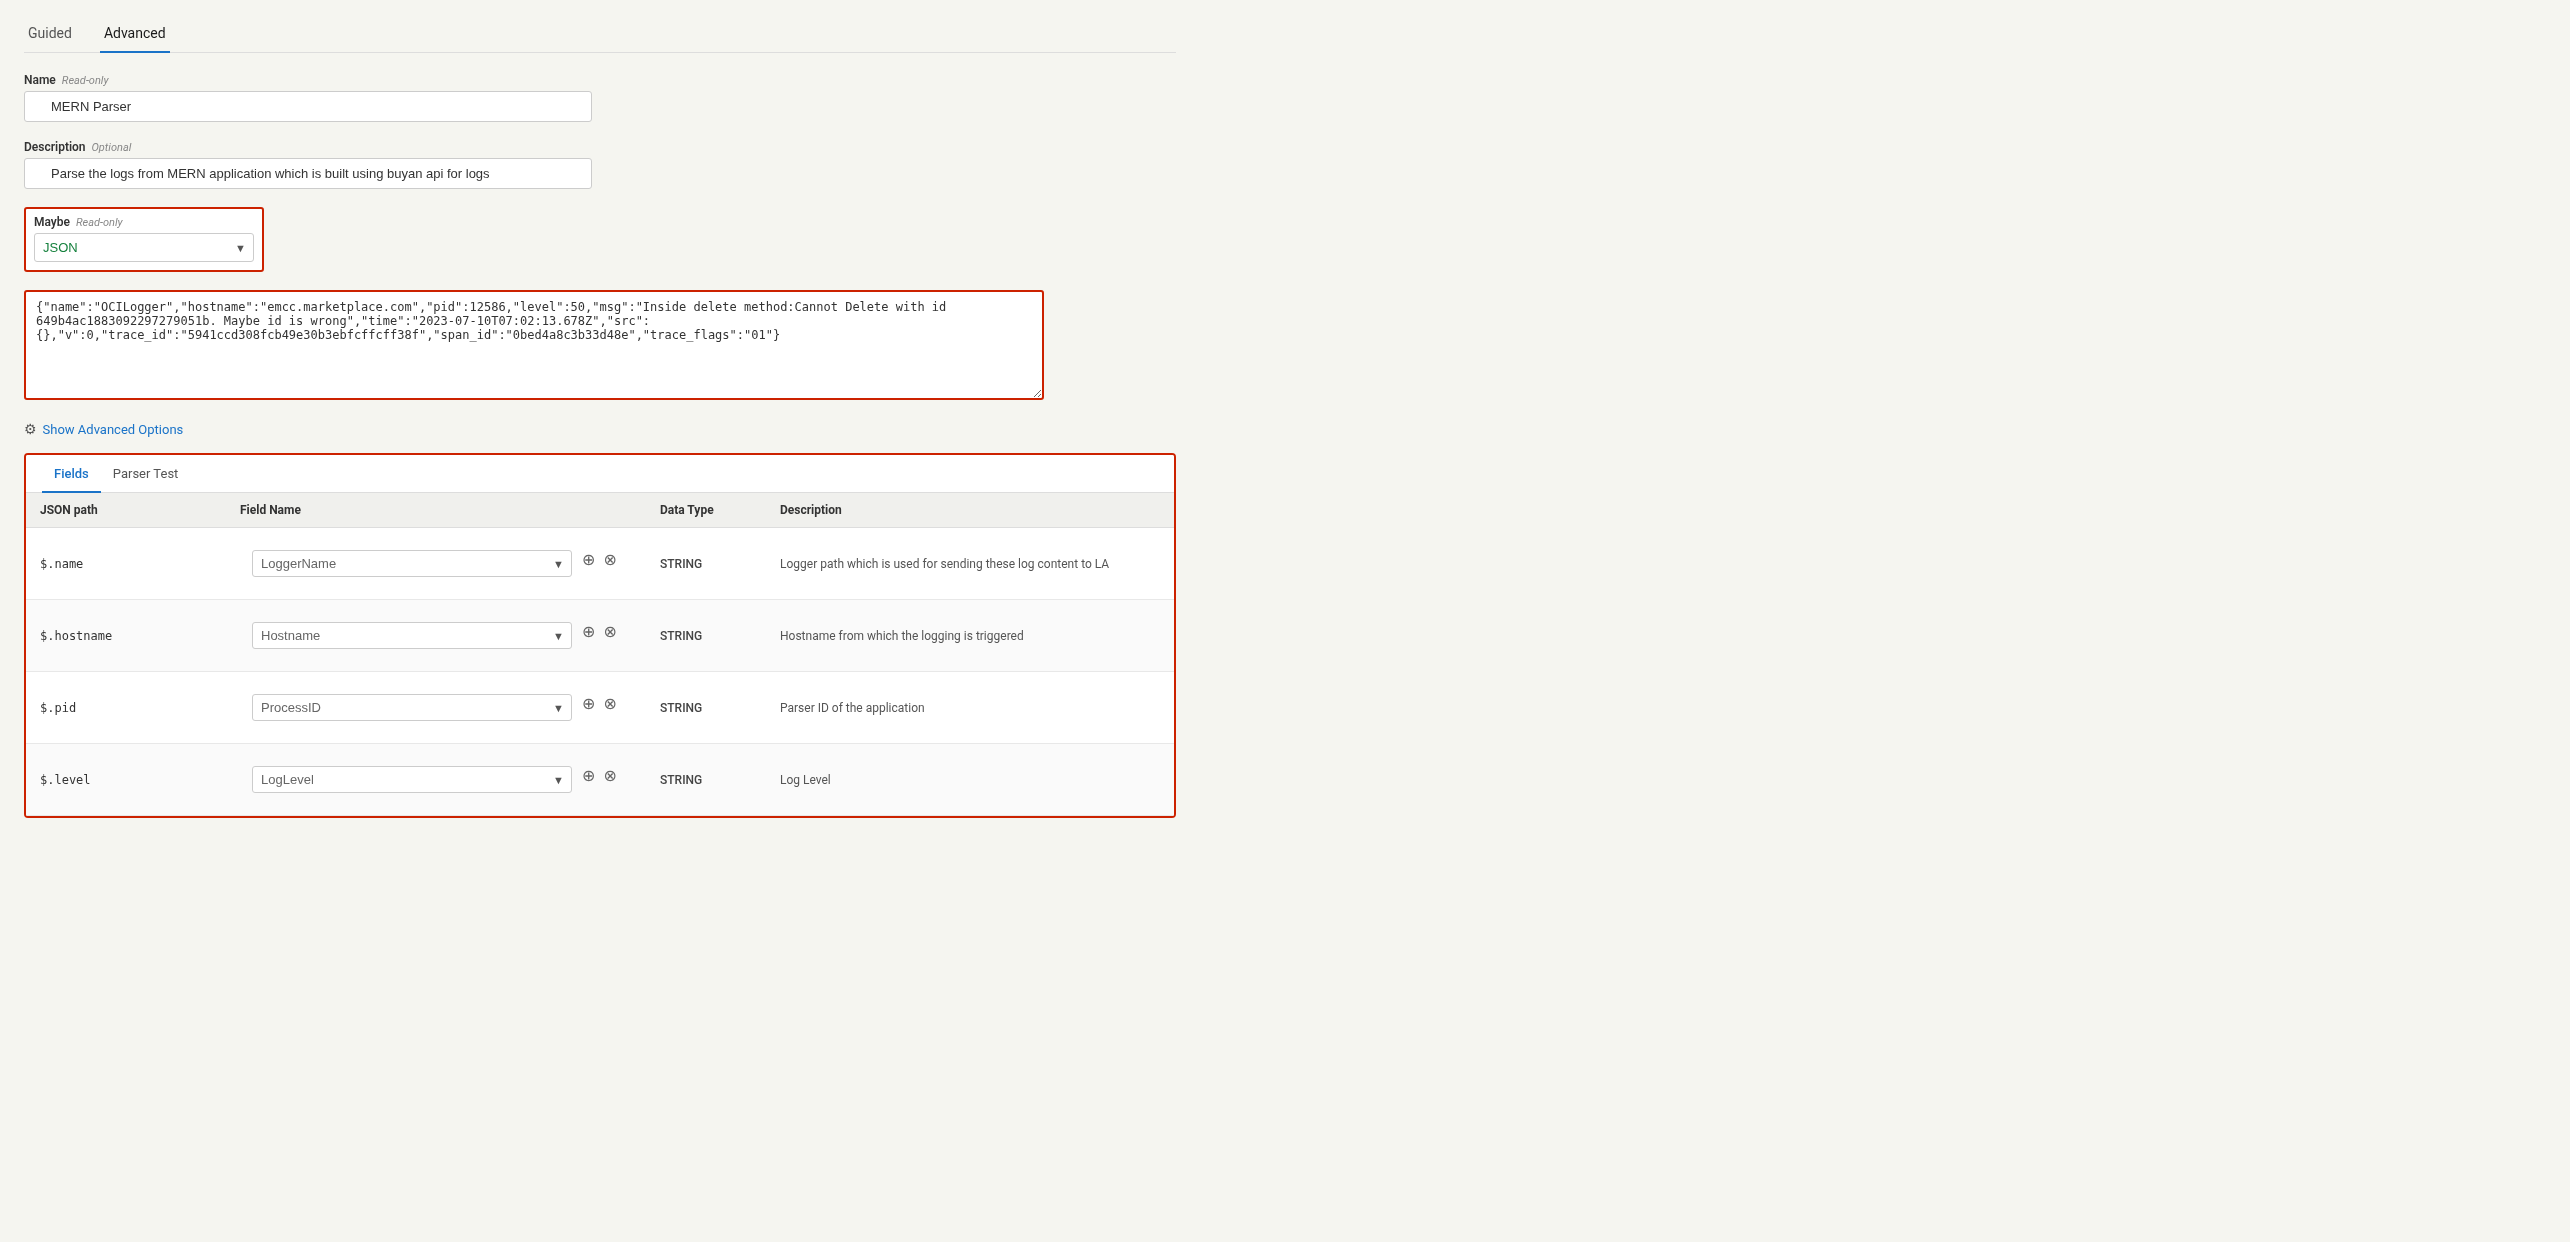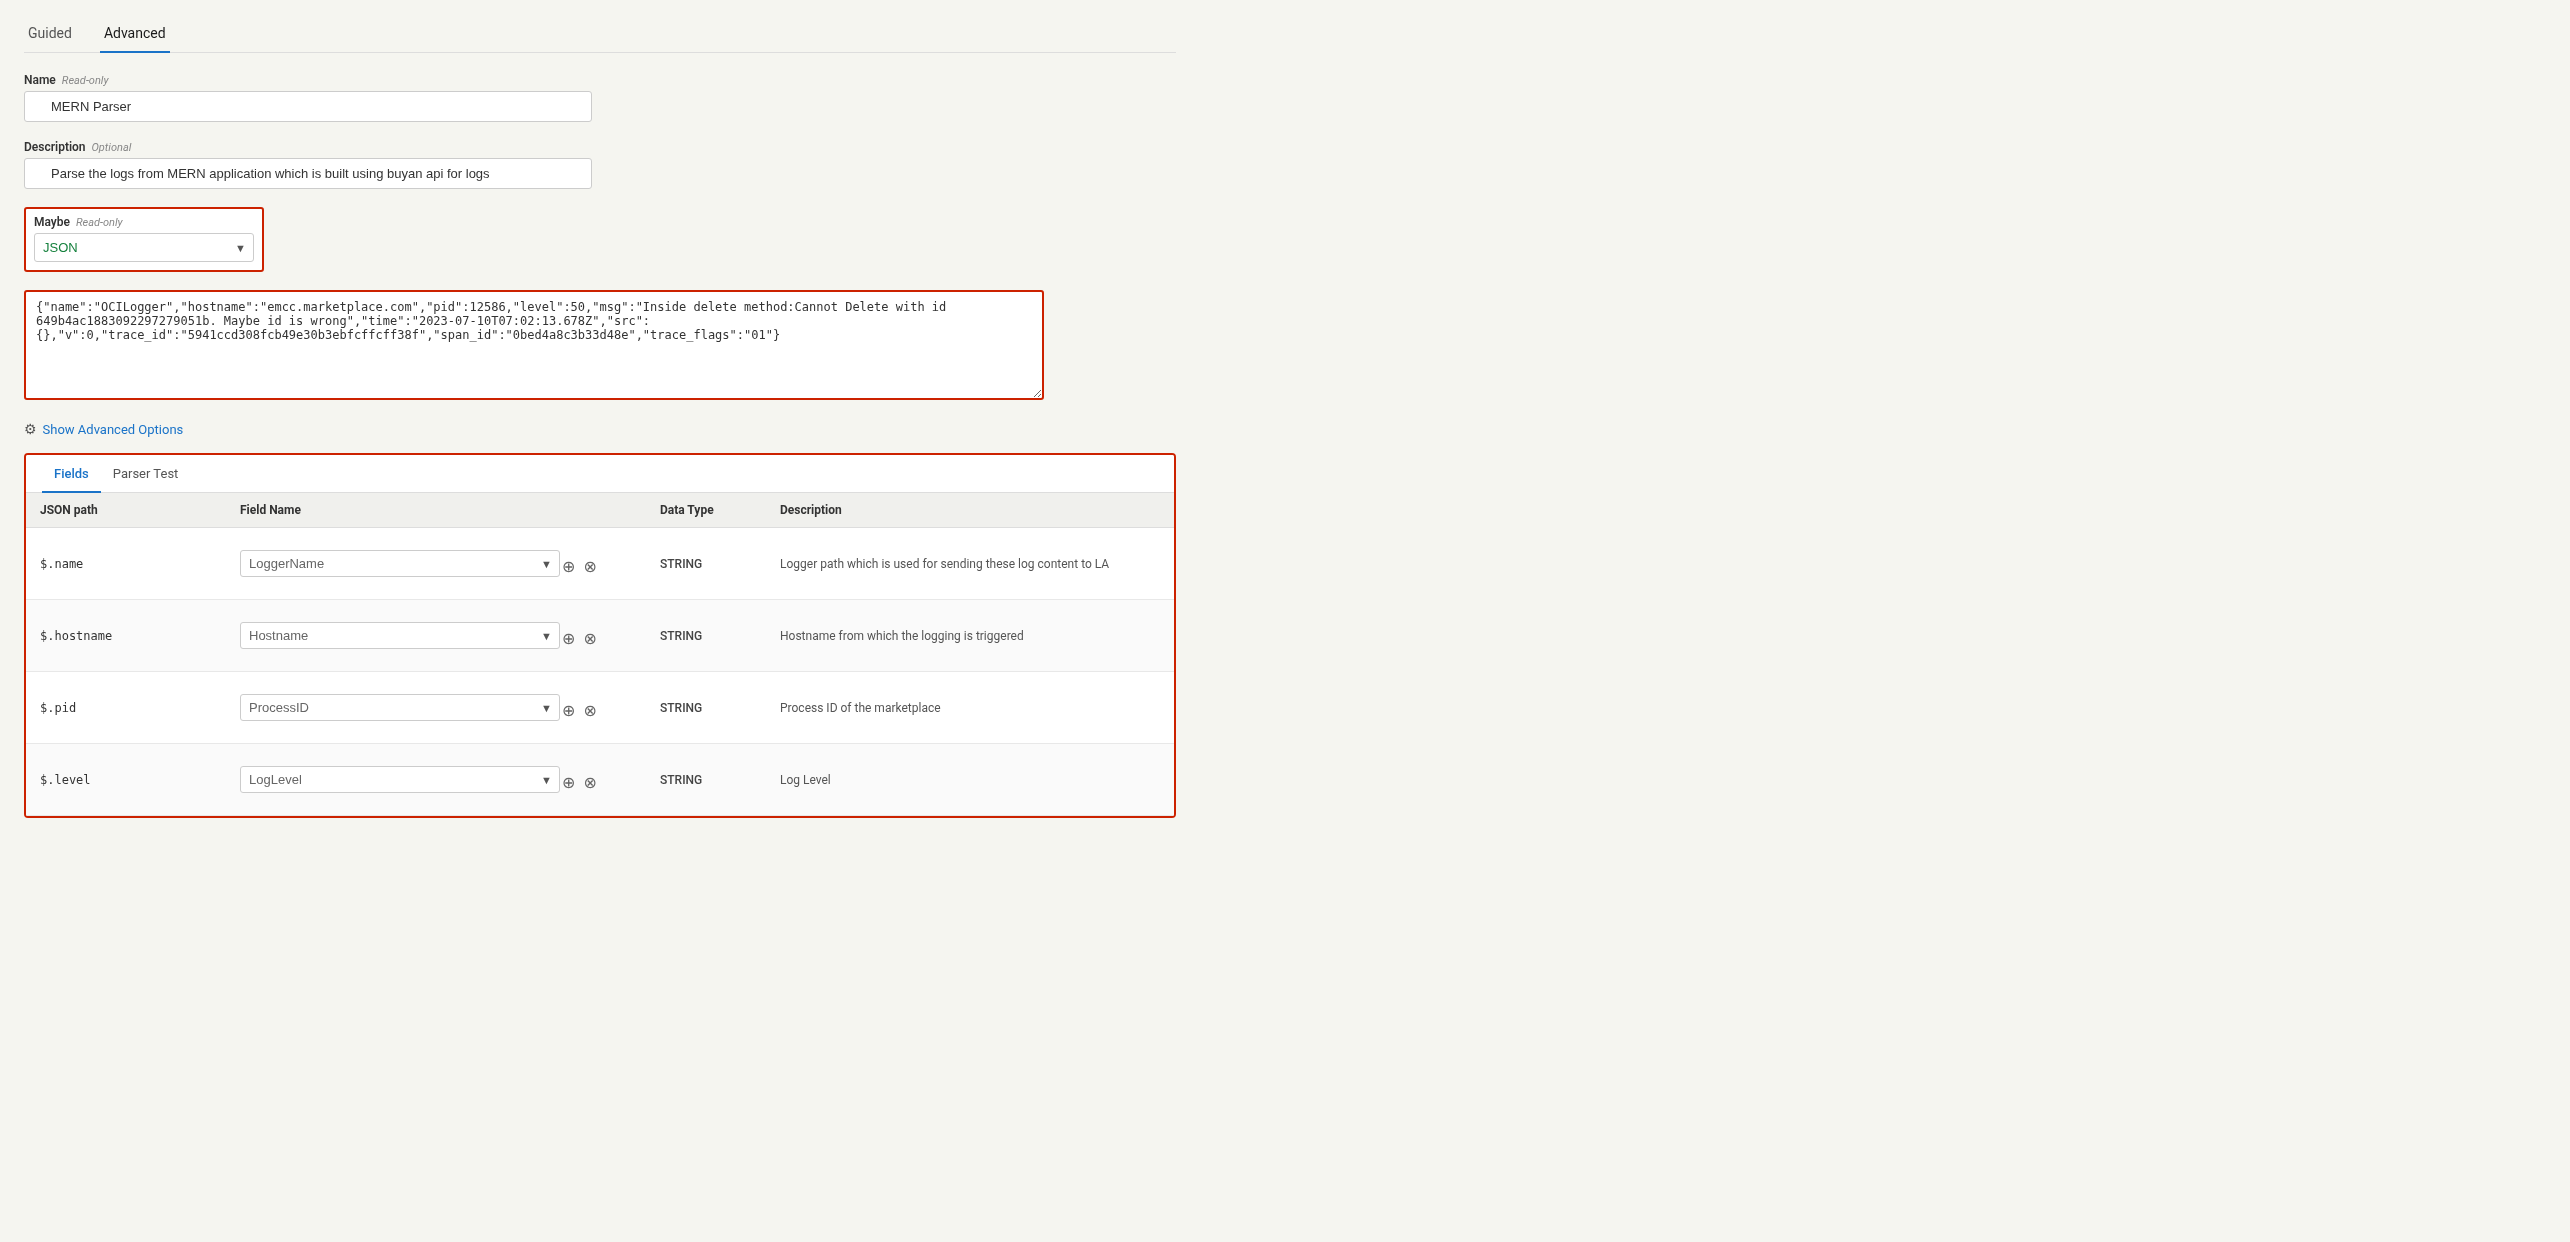--- a/index.html
+++ b/index.html
@@ -190,21 +190,23 @@
       font-size: 13px;
       vertical-align: middle;
     }
     .json-path {
       color: #333;
       font-family: monospace;
       font-size: 12px;
     }
     .field-name-cell {
       display: flex;
-      align-items: flex-end;
+      align-items: flex-start;
+      gap: 8px;
+      margin-left: 12px;
     }
     .field-select {
       width: 320px;
       padding: 5px 28px 5px 8px;
       border: 1px solid #ccc;
       border-radius: 3px;
       font-size: 13px;
       background: #fff;
       color: #666;
       appearance: none;
@@ -372,21 +374,21 @@
           </select>
           <span class="field-select-arrow">▼</span>
         </div>
         <div class="action-icons">
           <button class="action-btn" title="Add">⊕</button>
           <button class="action-btn" title="Remove">⊗</button>
         </div>
       </div>
             </td>
             <td><span class="data-type-badge">STRING</span></td>
-            <td><span class="description-cell">Process ID of the marketplace</span></td>
+            <td><span class="description-cell">Parser ID of the application</span></td>
           </tr>
           <tr>
             <td><span class="json-path">$.level</span></td>
             <td>
       <div class="field-name-cell">
         <div class="field-select-wrap">
           <select class="field-select">
             <option>LogLevel</option>
           </select>
           <span class="field-select-arrow">▼</span>

